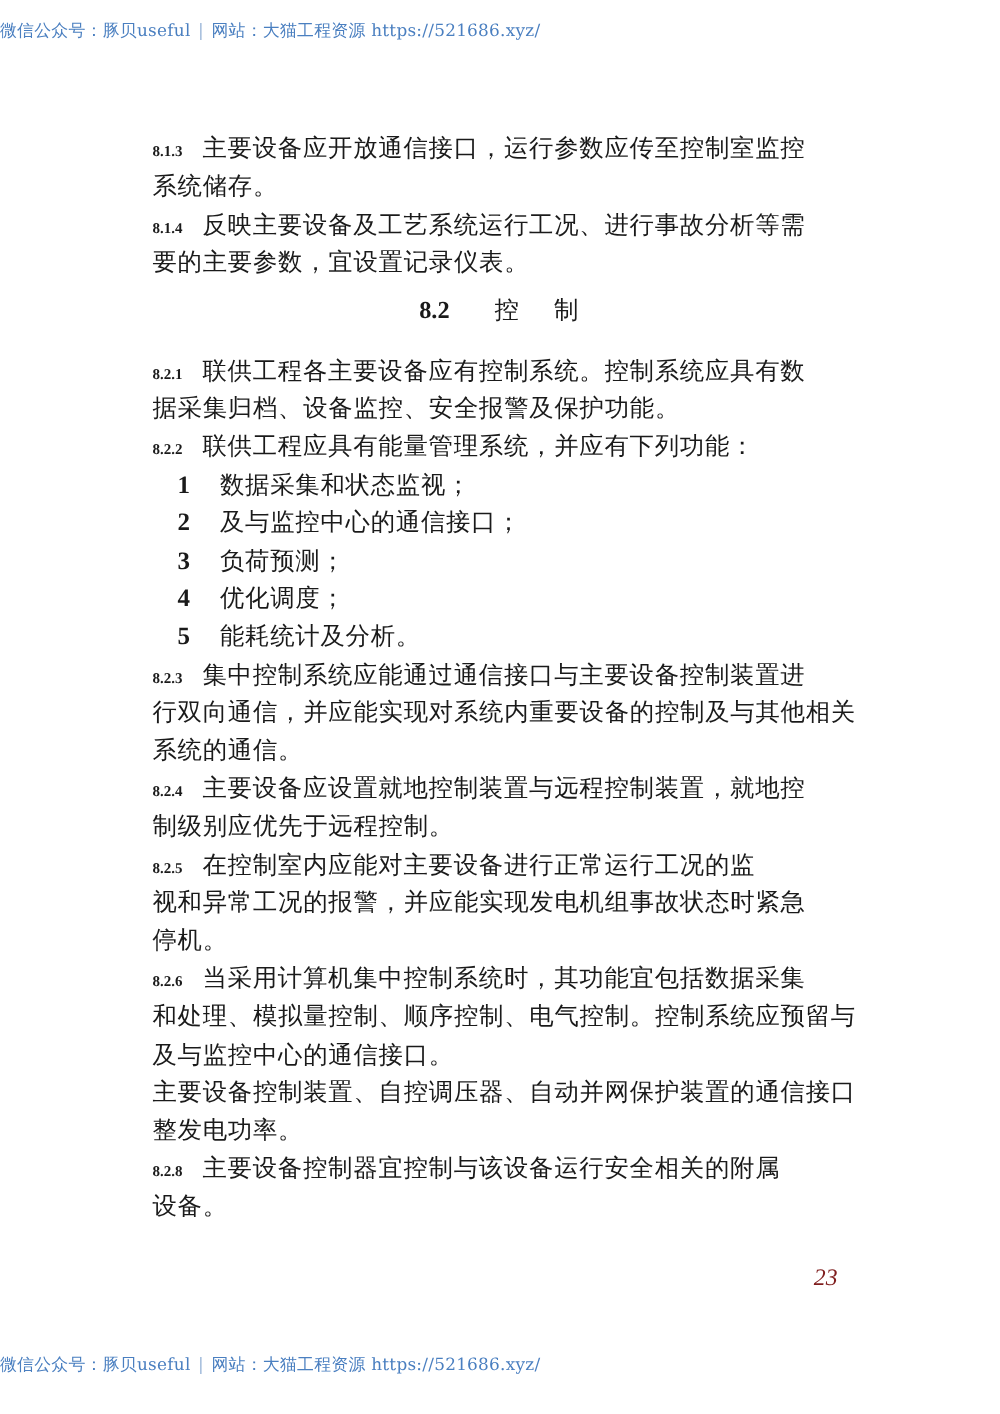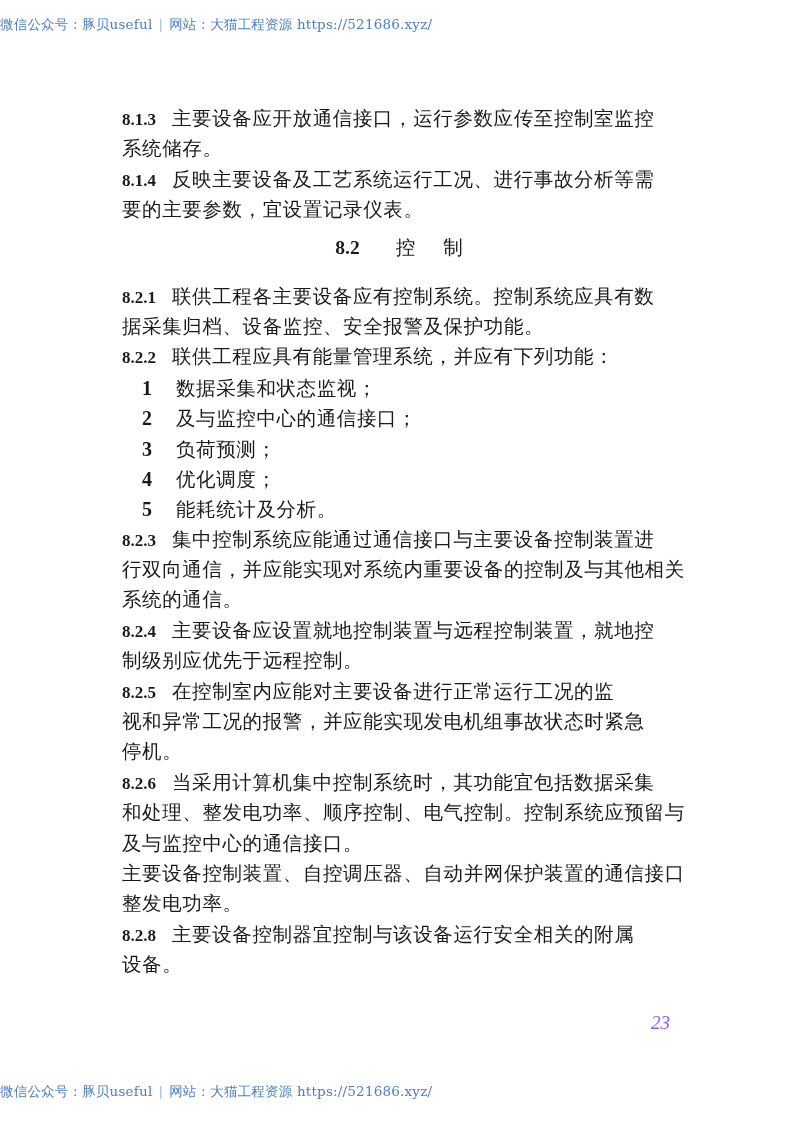--- a/index.html
+++ b/index.html
@@ -5,29 +5,29 @@
   html, body { margin: 0; padding: 0; background: #ffffff; }
   body { width: 800px; height: 1131px; position: relative; overflow: hidden;
          font-family: "DejaVu Serif", "Liberation Serif", serif; color: #1a1a1a; }
   .watermark { position: absolute; left: 0; width: 800px; 
                font-size: 13.5px; color: #4a7fc0; font-family: "DejaVu Serif", "Liberation Serif", serif; letter-spacing: 0.2px; }
   .watermark .sep { color: #9bb6d8; margin: 0 6px; }
   .wm-top { top: 16px; }
   .wm-bottom { top: 1083px; }
   .content { position: absolute; left: 122px; top: 104px; width: 568px; }
   .line { font-size: 19.5px; line-height: 30.4px; height: 30.4px; white-space: nowrap; letter-spacing: 0.6px; }
-  .num { font-weight: bold; font-family: "Liberation Serif", "DejaVu Serif", serif; font-size: 17px; letter-spacing: 0; margin-right: 16px; }
+  .num { font-weight: bold; font-family: "Liberation Serif", "DejaVu Serif", serif; font-size: 12px; letter-spacing: 0; margin-right: 16px; }
   .heading { text-align: center; font-size: 19.5px; height: 44px; line-height: 44px; margin-top: 0px; }
   .heading .hnum { font-weight: bold; font-family: "Liberation Serif", "DejaVu Serif", serif; margin-right: 22px; margin-top: 40px; }
   .heading .hchar { margin: 0 14px; }
   .item { padding-left: 20px; }
   .item .inum { font-weight: bold; font-family: "Liberation Serif", "DejaVu Serif", serif; font-size: 20px; display: inline-block; width: 34px; }
   .gap-after-heading { height: 12px; }
   .pageno { position: absolute; left: 620px; top: 1012px; width: 50px; text-align: right;
-            font-style: italic; font-size: 19px; font-family: "Liberation Serif", "DejaVu Serif", serif; color: #8b5cf6; }
+            font-style: italic; font-size: 19px; font-family: "Liberation Serif", "DejaVu Serif", serif; color: #7f1d1d; }
 </style>
 </head>
 <body>
 
 <div class="watermark wm-top">
   <span>微信公众号：豚贝useful</span><span class="sep">|</span><span>网站：大猫工程资源 https://521686.xyz/</span>
 </div>
 
 <div class="content">
 
@@ -57,21 +57,21 @@
   <div class="line"><span>系统的通信。</span></div>
 
   <div class="line"><span class="num">8.2.4</span><span>主要设备应设置就地控制装置与远程控制装置，就地控</span></div>
   <div class="line"><span>制级别应优先于远程控制。</span></div>
 
   <div class="line"><span class="num">8.2.5</span><span>在控制室内应能对主要设备进行正常运行工况的监</span></div>
   <div class="line"><span>视和异常工况的报警，并应能实现发电机组事故状态时紧急</span></div>
   <div class="line"><span>停机。</span></div>
 
   <div class="line"><span class="num">8.2.6</span><span>当采用计算机集中控制系统时，其功能宜包括数据采集</span></div>
-  <div class="line"><span>和处理、整发电功率、顺序控制、电气控制。控制系统应预留与</span></div>
+  <div class="line"><span>和处理、模拟量控制、顺序控制、电气控制。控制系统应预留与</span></div>
   <div class="line"><span>及与监控中心的通信接口。</span></div>
   <div class="line"><span>主要设备控制装置、自控调压器、自动并网保护装置的通信接口</span></div>
 
   <div class="line"><span>整发电功率。</span></div>
 
   <div class="line"><span class="num">8.2.8</span><span>主要设备控制器宜控制与该设备运行安全相关的附属</span></div>
   <div class="line"><span>设备。</span></div>
 </div>
 
 <div class="pageno">23</div>

